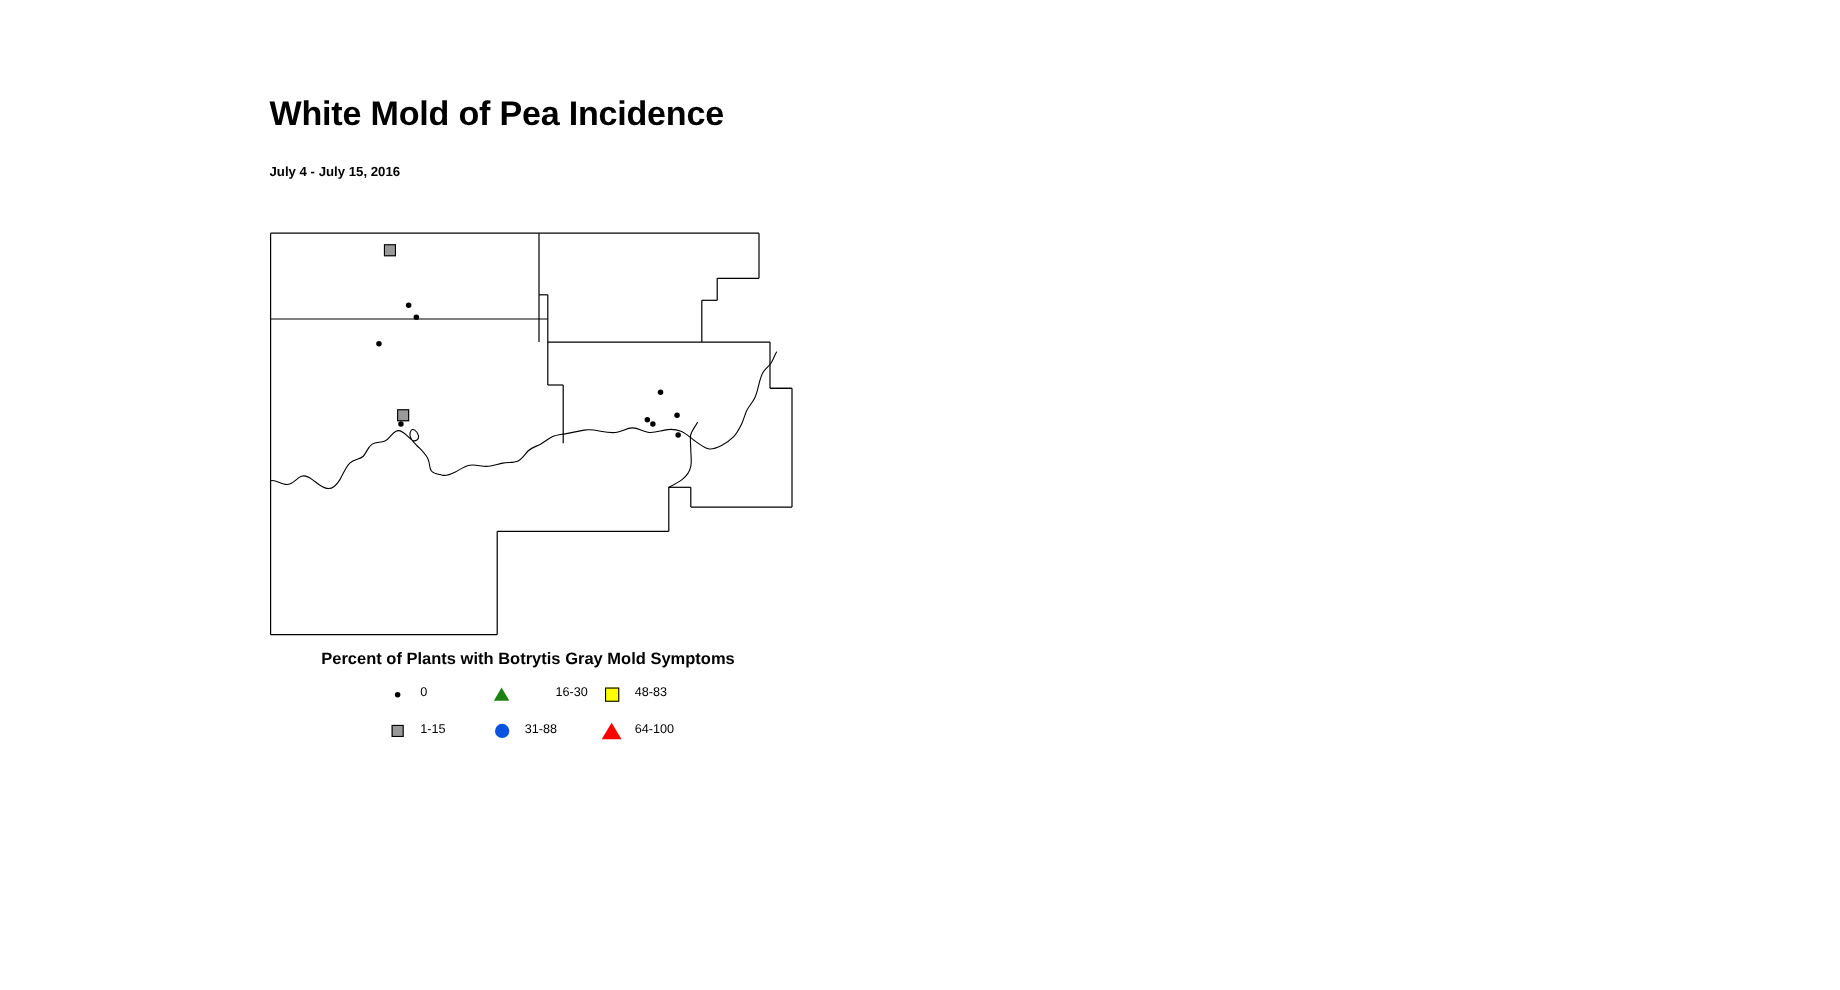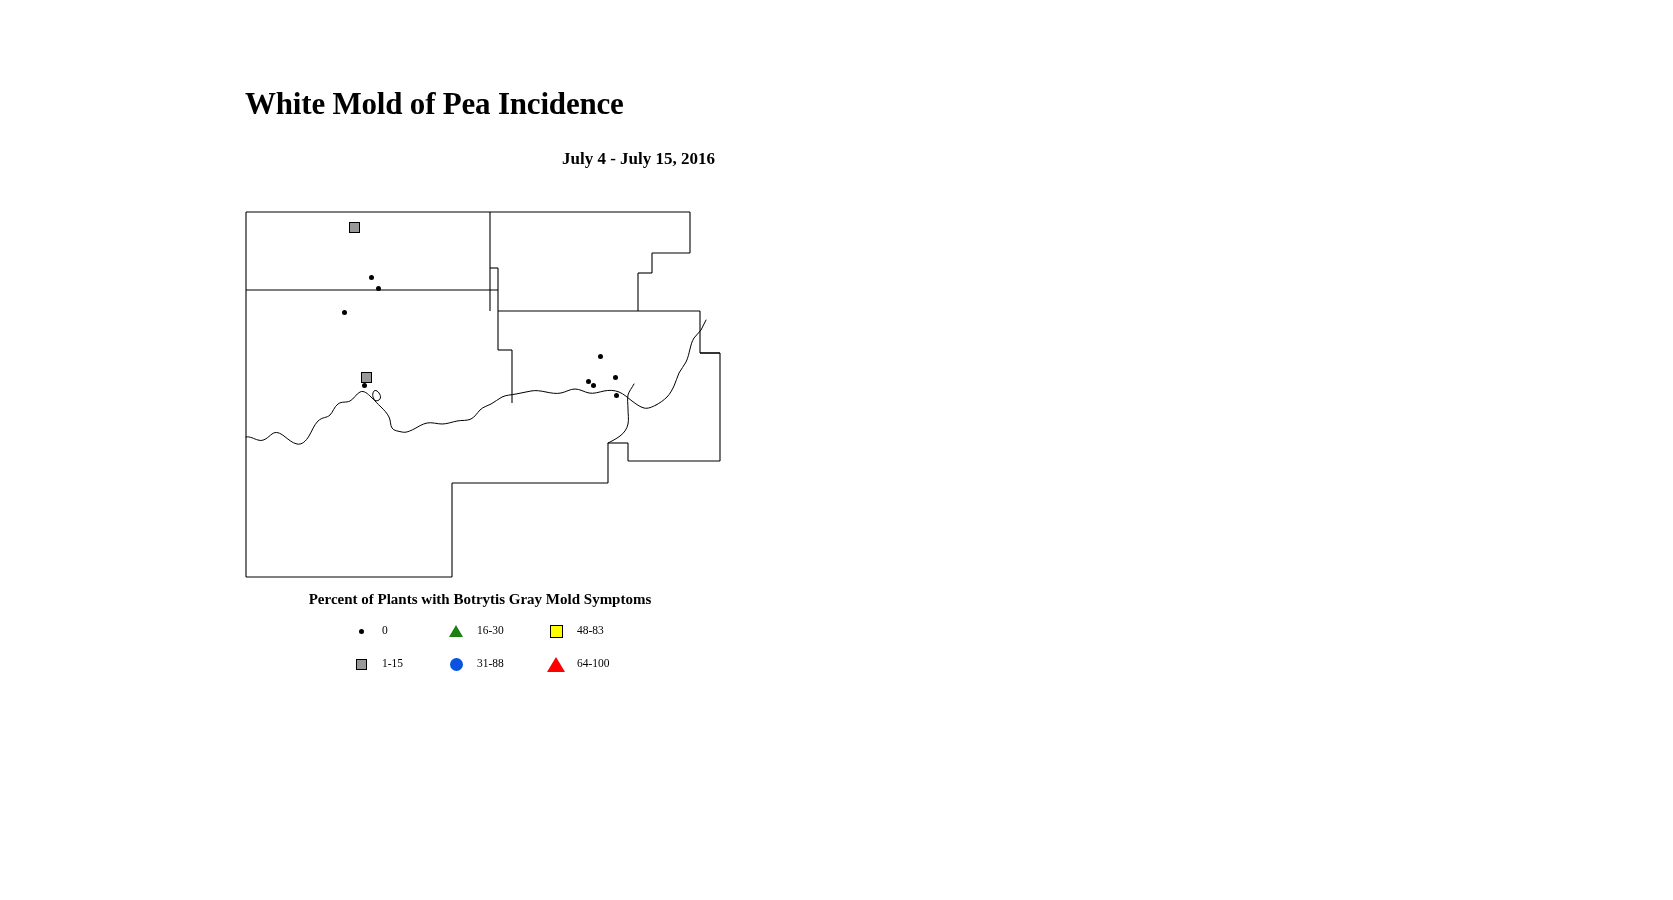--- a/index.html
+++ b/index.html
@@ -17,41 +17,40 @@
     color: #000000;
     -webkit-font-smoothing: antialiased;
   }
 
   #figure {
     position: absolute;
     left: 0;
     top: 0;
     width: 1673px;
     height: 900px;
-    font-family: Liberation Serif, serif;
   }
 
   
   .fig-title {
     position: absolute;
     left: 245px;
     top: 88px;
     font-size: 31px;
     font-weight: bold;
     letter-spacing: -0.2px;
     white-space: nowrap;
     line-height: 1;
   }
   .fig-subtitle {
     position: absolute;
     left: 245px;
     top: 150px;
     width: 470px;
-    text-align: right;
-    font-size: 17px;
+    text-align: left;
+    font-size: 12px;
     font-weight: bold;
     white-space: nowrap;
     line-height: 1;
   }
 
   
   #map-panel {
     position: absolute;
     left: 240px;
     top: 205px;
@@ -327,21 +326,21 @@
             <span class="mk-dot"></span>
           </span>
           <span class="legend-label">0</span>
         </div>
         <div class="legend-entry" style="left: 105px; top: 33px; justify-content: space-between;">
           <span class="legend-swatch">
             <span class="mk-square"></span>
           </span>
           <span class="legend-label">1-15</span>
         </div>
-        <div class="legend-entry" style="left: 200px; top: 0px;">
+        <div class="legend-entry" style="left: 200px; top: 0px; gap: 28px;">
           <span class="legend-swatch">
             <span class="mk-tri-green"></span>
           </span>
           <span class="legend-label">16-30</span>
         </div>
         <div class="legend-entry" style="left: 200px; top: 33px;">
           <span class="legend-swatch">
             <span class="mk-circle-blue"></span>
           </span>
           <span class="legend-label">31-88</span>

